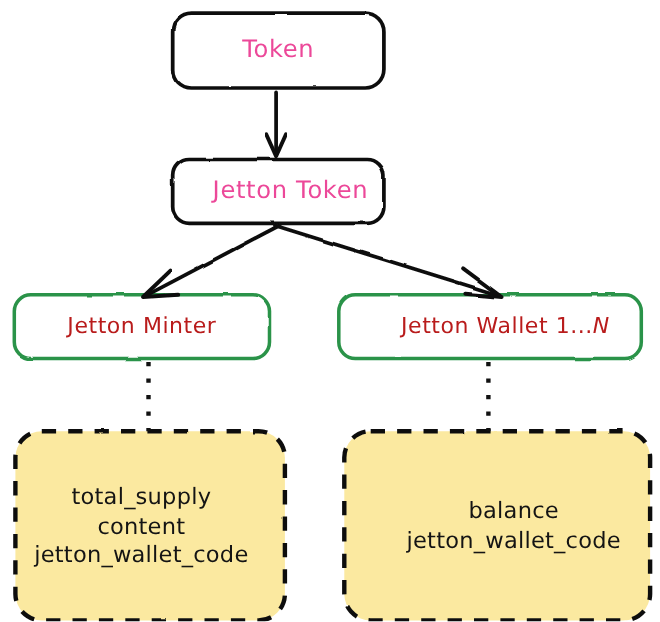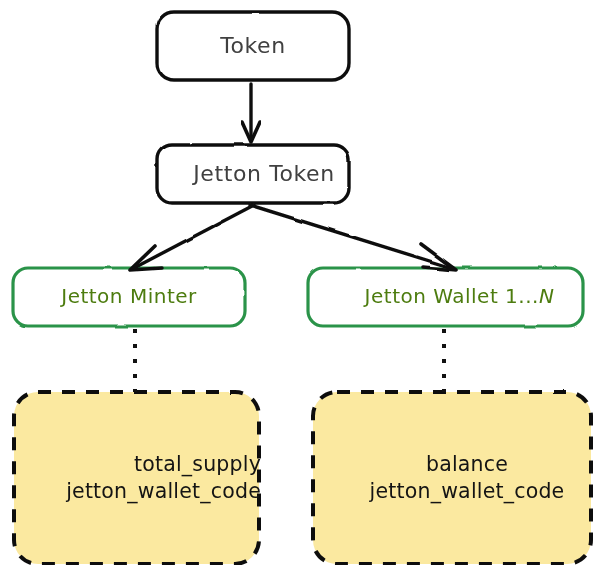--- a/index.html
+++ b/index.html
@@ -29,26 +29,26 @@
     display: flex;
     align-items: center;
     justify-content: center;
     text-align: center;
     pointer-events: none;
     line-height: 1.28;
     white-space: pre;
   }
   .plain-label {
     font-size: 22px;
-    color: #404040;
+    color: #ec4899;
     letter-spacing: 0.6px;
   }
   .green-label {
     font-size: 20px;
-    color: #4d7c0f;
+    color: #b91c1c;
     letter-spacing: 0.5px;
   }
   .attr-label {
     font-size: 20.5px;
     color: #141414;
     letter-spacing: 0.2px;
     flex-direction: column;
     justify-content: center;
   }
   .attr-label .attr-line {
@@ -125,17 +125,17 @@
   </svg>
 
   <div class="node-label plain-label" style="left:157px; top:12px; width:192px; height:68px;">Token</div>
 
   <div class="node-label plain-label" style="left:157px; top:145px; width:214px; height:58px;">Jetton Token</div>
 
   <div class="node-label green-label" style="left:13px; top:268px; width:232px; height:58px;">Jetton Minter</div>
 
   <div class="node-label green-label" style="left:304px; top:268px; width:311px; height:58px;"><span>Jetton Wallet 1...</span><span class="italic-n">N</span></div>
 
-  <div class="node-label attr-label" id="minter-attrs" style="left:16px; top:392px; width:245px; height:172px;align-items:flex-end;"><span class="attr-line">total_supply</span><span class="attr-line">jetton_wallet_code</span></div>
+  <div class="node-label attr-label" id="minter-attrs" style="left:6px; top:392px; width:245px; height:172px;"><span class="attr-line">total_supply</span><span class="attr-line">content</span><span class="attr-line">jetton_wallet_code</span></div>
 
   <div class="node-label attr-label" id="wallet-attrs" style="left:328px; top:392px; width:278px; height:172px;"><span class="attr-line">balance</span><span class="attr-line">jetton_wallet_code</span></div>
 
 </div>
 
 </body></html>

